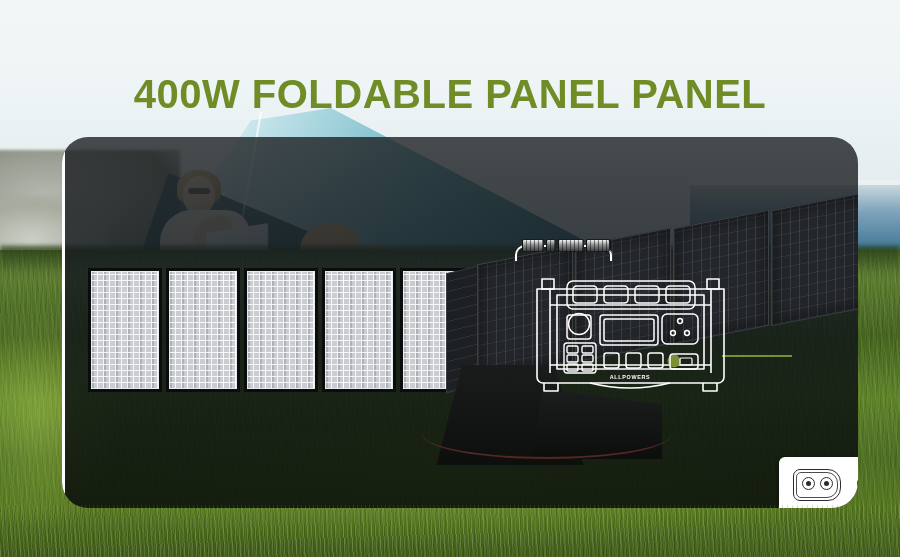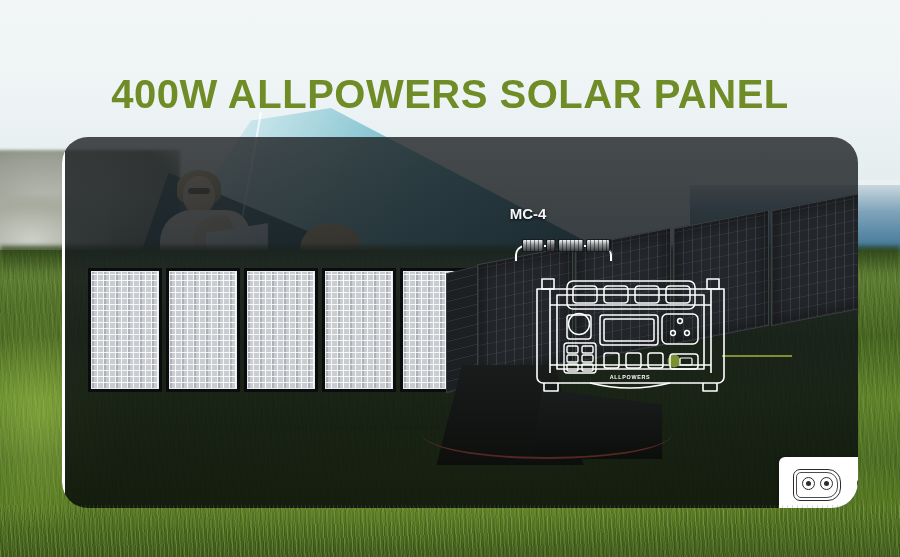--- a/index.html
+++ b/index.html
@@ -350,21 +350,21 @@
   <div class="backpack"></div>
   <div class="backpack2"></div>
 
   <div class="grass"></div>
   <div class="grass-tex"></div>
   <div class="grass-edge"></div>
   <div class="grass-hi"></div>
   <div class="grass-left-bright"></div>
 </div>
 
-<div id="title">400W ALLPOWERS SOLAR PANEL</div>
+<div id="title">400W FOLDABLE PANEL PANEL</div>
 
 <div id="card">
 
   <div class="panel-row">
     <div class="spanel">
         <div class="cells"></div>
       </div>
     <div class="spanel">
         <div class="cells"></div>
       </div>
@@ -384,21 +384,20 @@
     <div class="tilt t1"></div>
     <div class="tilt t2"></div>
     <div class="tilt t3"></div>
     <div class="tilt t4"></div>
   </div>
 
   <div class="stand"></div>
   <div class="stand2"></div>
   <div class="red-cable"></div>
 
-  <div class="mc4-label">MC-4</div>
 
   <div class="wire wire-l-top"></div>
   <div class="wire wire-r-top"></div>
   <div class="wire-l2"></div>
   <div class="wire-r"></div>
 
   <div class="mc4">
     <div class="mc4-barrel mc4-b1"></div>
     <div class="mc4-barrel mc4-b2"></div>
     <div class="mc4-barrel mc4-b3"></div>

